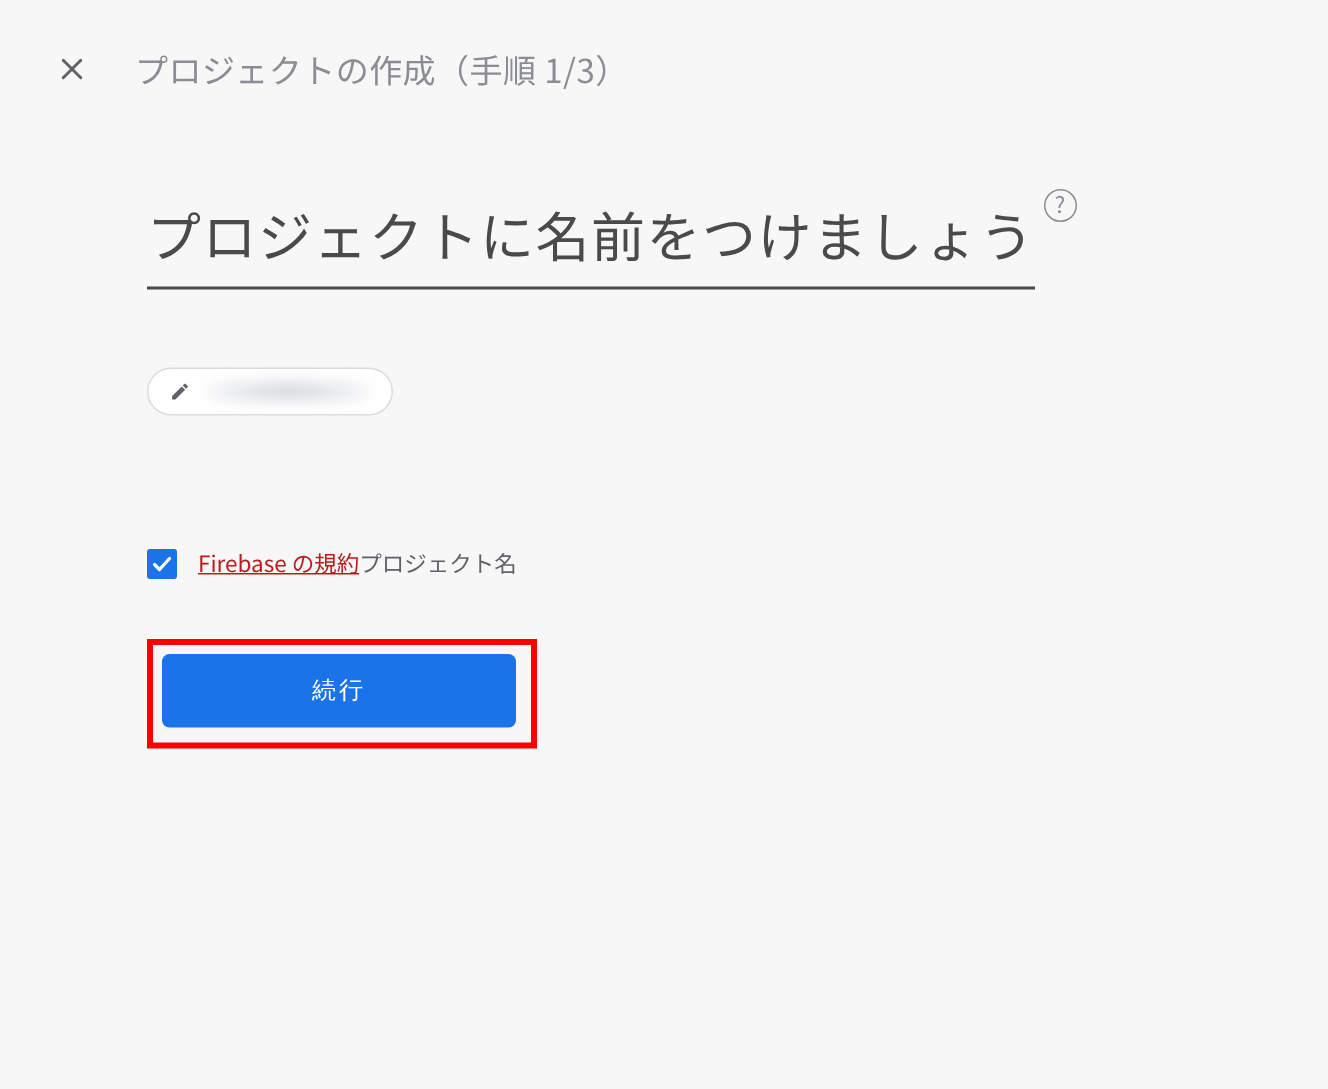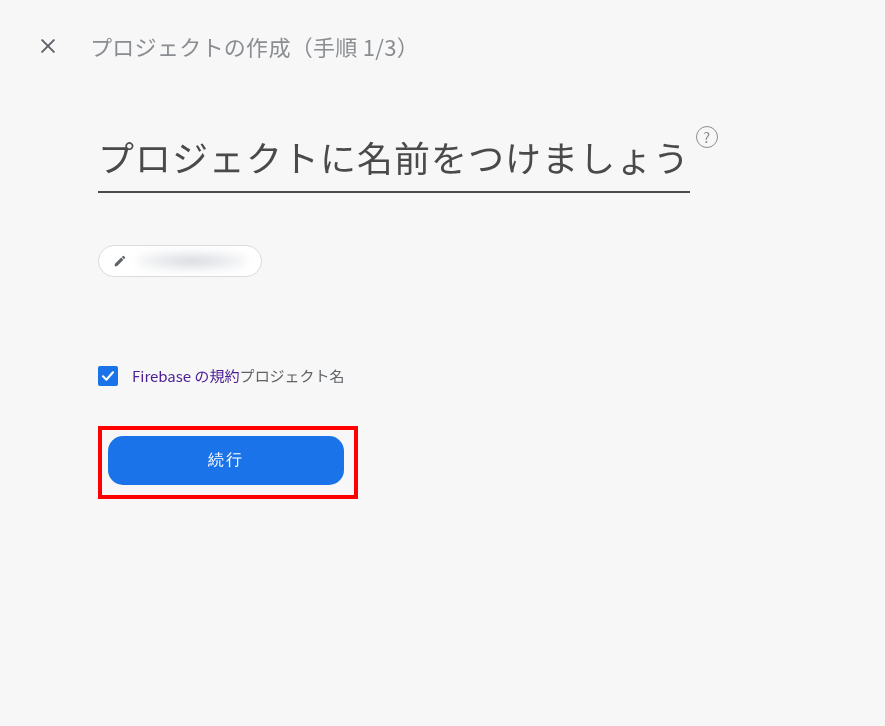--- a/index.html
+++ b/index.html
@@ -134,36 +134,37 @@
       align-items: center;
       justify-content: center;
       cursor: pointer;
     }
     .checkbox svg { display:block; }
     .terms-text {
       font-size: 15px;
       color: #5f6368;
     }
     .terms-link {
-      color: #4c1d95;
+      color: #b91c1c;
+      text-decoration: underline;
       cursor: pointer;
     }
     .button-row {
       margin-top: 40px;
     }
     .red-outline {
       border: 4px solid #ff0000;
       display: inline-block;
       padding: 6px 10px 10px 6px;
     }
     .continue-button {
       background: #1a73e8;
       color: #fff;
       border: none;
-      border-radius: 15px;
+      border-radius: 5px;
       font-size: 16px;
       padding: 14px 100px;
       cursor: pointer;
       letter-spacing: 2px;
     }
   </style>
 </head>
 <body>
 
 <div class="page">

